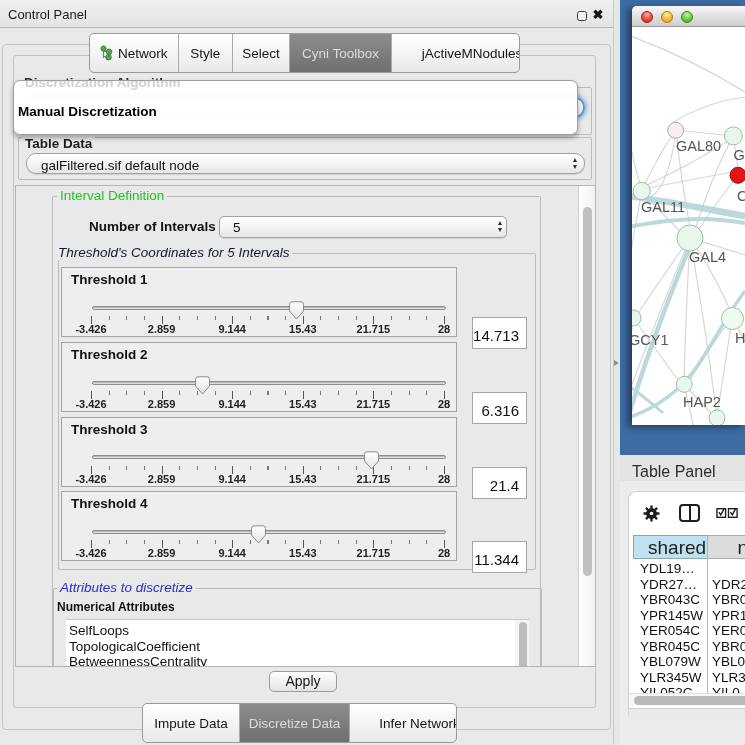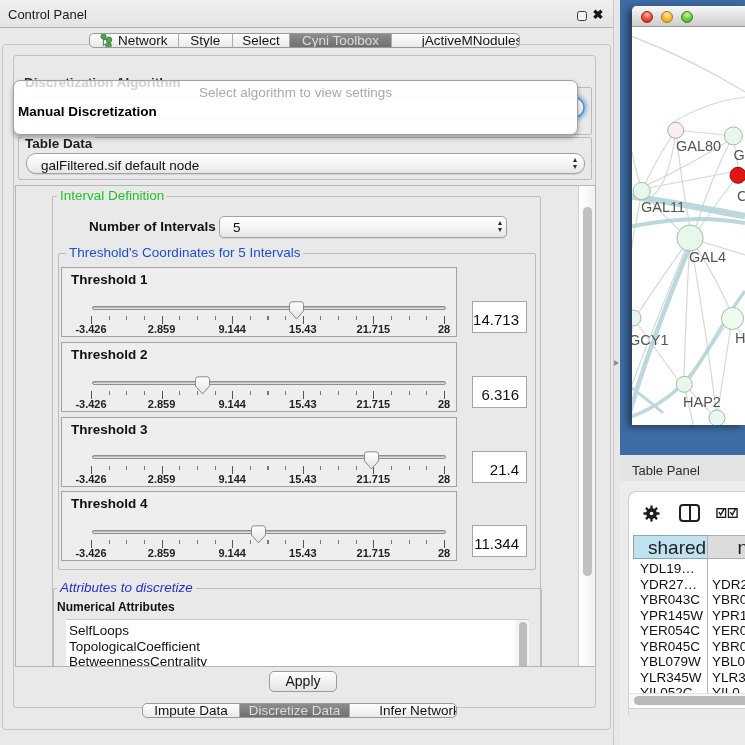--- a/index.html
+++ b/index.html
@@ -10,21 +10,21 @@
 #titlebar { left:0; top:0; width:620px; height:28px;
   background:linear-gradient(#efefef,#e4e4e4); border-bottom:1px solid #b3b3b3; }
 #titletext { left:8px; top:7px; font-size:13px; color:#1a1a1a; }
 #minico { left:577px; top:10.5px; width:10px; height:10px; border:1.8px solid #3a3a3a; border-radius:2.5px; background:#f2f2f2; }
 #closeico { left:592.5px; top:7px; font-size:13px; font-weight:bold; color:#151515; }
 
 #outerrect { left:2px; top:44px; width:609px; height:686px; border:1px solid #c6c6c6; border-radius:4px; background:#e9e9e9; }
 #innerrect { left:13px; top:55px; width:583px; height:653px; border:1px solid #c2c2c2; border-radius:3px; background:#e9e9e9; }
 
 .seg { display:flex; border:1px solid #9a9a9a; border-radius:5px; overflow:hidden;
-  background:linear-gradient(#ffffff,#e9e9e9); height:15px; }
+  background:linear-gradient(#ffffff,#e9e9e9); height:40px; }
 .seg .tb { display:flex; align-items:center; justify-content:center; font-size:13.5px;
   color:#141414; border-right:1px solid #ababab; white-space:nowrap; }
 .seg .tb:last-child { border-right:none;padding-left:33px; }
 .seg .sel { background:linear-gradient(#8d8d8d,#6f6f6f); color:#dcdcdc; }
 #toptabs { left:89px; top:33px; }
 #bottabs { left:142px; top:703px; }
 
 .group { position:absolute; border:1px solid #bbbbbb; border-radius:2px; }
 .gtitle { position:absolute; background:#e9e9e9; padding:0 3px; font-size:13.5px; white-space:nowrap; }
 
@@ -39,21 +39,21 @@
 
 .trow { position:absolute; left:61px; width:396px; height:70px; background:#eeeeee; border:1px solid #a3a3a3; }
 .tlab { position:absolute; left:9px; top:4px; font-size:13.5px; font-weight:bold; color:#111; }
 .track { position:absolute; left:29.5px; top:37.5px; width:354px; height:4px; border-radius:3px;
   background:linear-gradient(#a6a6a6,#d6d6d6 60%,#ebebeb); border:1px solid #8e8e8e; }
 .ticks-min { position:absolute; left:29px; top:48px; width:354px; height:4px;
   background:repeating-linear-gradient(90deg,#777 0px,#777 1px,transparent 1px,transparent 17.65px); }
 .ticks-maj { position:absolute; left:29px; top:48px; width:354px; height:8px;
   background:repeating-linear-gradient(90deg,#555 0px,#555 1px,transparent 1px,transparent 70.6px); }
 .num { position:absolute; top:55px; font-size:11px; font-weight:bold; color:#222; transform:translateX(-50%); }
-.vbox { position:absolute; left:410px; top:33px; width:55px; height:32px; background:#fff;
+.vbox { position:absolute; left:410px; top:49px; width:55px; height:32px; background:#fff;
   border:1px solid #a6a6a6; font-size:15px; color:#111; text-align:right; padding:9px 7px 0 0; }
 .thumb { position:absolute; top:33px; }
 
 #numlist { background:#fff; border-top:1px solid #c8c8c8; padding-top:3px; }
 #numlist div { font-size:13.5px; color:#111; padding-left:3px; height:15.6px; line-height:15.6px; }
 
 #applybtn { left:269px; top:671px; width:68px; height:21px; border:1px solid #9b9b9b; border-radius:5px;
   background:linear-gradient(#ffffff,#e4e4e4); font-size:14px; color:#161616; text-align:center; line-height:19px; }
 
 #ghostlabel { left:24px; top:75px; font-size:13.5px; font-weight:bold; color:#2e2e2e; }
@@ -64,21 +64,21 @@
 #popup .p3 { position:absolute; left:4px; top:37px; font-size:13.5px; color:#0f0f0f; }
 
 #graystrip { left:613px; top:0; width:7px; height:745px; background:#e7e7e7; border-left:1px solid #c9c9c9; }
 #bluepanel { left:620px; top:0; width:125px; height:455px; background:#3d6ba3; }
 #netwin { left:632px; top:6px; width:113px; height:419px; background:#fff;
   border-radius:5px 0 0 0; box-shadow:-4px 2px 7px rgba(0,0,0,0.45); }
 #nettitle { left:632px; top:6px; width:113px; height:21px; border-radius:5px 0 0 0;
   background:linear-gradient(#f8f8f8,#cdcdcd); border-bottom:1px solid #999; }
 .light { position:absolute; top:10.5px; width:12px; height:12px; border-radius:50%; }
 #tphead { left:620px; top:455px; width:125px; height:26px; background:#e3e3e3; }
-#tpheadtxt { left:632px; top:462.5px; font-size:13px; color:#2c2c2c; }
+#tpheadtxt { left:632px; top:462.5px; font-size:16px; color:#2c2c2c; }
 #tpbg { left:620px; top:481px; width:125px; height:264px; background:#ececec; }
 #tpcard { left:628px; top:491px; width:117px; height:230px; background:#fff;
   border:1px solid #cfcfcf; border-radius:8px 0 0 8px; border-right:none; }
 .hcell { position:absolute; top:535px; height:24px; font-size:19px; color:#222; text-align:center; line-height:24px; }
 .trowt { position:absolute; font-size:13.5px; color:#111; white-space:nowrap; }
 </style>
 </head>
 <body>
 
 <div id="titlebar" class="abs"></div>
@@ -123,21 +123,21 @@
   <div class="gtitle" style="left:41px; top:2px; color:#22c32a;">Interval Definition</div>
   <div class="abs" style="left:73px; top:33px; font-size:13.5px; font-weight:bold; color:#111;">Number of Intervals</div>
   <div class="combo" style="left:203px; top:30px; width:288px; height:22px; border-radius:5px;">
     <div class="ct" style="left:13px; top:3px;">5</div>
     <div class="arrows" style="left:278px; top:4px;">
         <div class="up"></div>
         <div class="dn"></div>
       </div>
   </div>
   <div class="group" style="left:42px; top:67px; width:478px; height:317px;"></div>
-  <div class="gtitle" style="left:50px; top:59px; color:#1d4ed8;">Threshold's Coordinates for 5 Intervals</div>
+  <div class="gtitle" style="left:39px; top:59px; color:#0f172a;font-style:italic;">Threshold's Coordinates for 5 Intervals</div>
 
   <div id="rows">
       <div class="trow" style="left:45px; top:81px;">
     <div class="tlab">Threshold 1</div>
     <div class="track"></div>
     <div class="num" style="left:29px;">-3.426</div>
         <div class="num" style="left:99.6px;">2.859</div>
         <div class="num" style="left:170.2px;">9.144</div>
         <div class="num" style="left:240.79999999999998px;">15.43</div>
         <div class="num" style="left:311.4px;">21.715</div>
@@ -241,21 +241,20 @@
 <div id="applybtn" class="abs">Apply</div>
 
 <div id="bottabs" class="seg abs">
   <div class="tb" style="width:97px;">Impute Data</div>
   <div class="tb sel" style="width:110px;">Discretize Data</div>
   <div class="tb" style="width:106px;">Infer Network</div>
 </div>
 
 <div id="popup" class="abs">
   <div style="position:absolute; left:11px; top:-6px; font-size:13.5px; font-weight:bold; color:#d2d2d2;">Discretization Algorithm</div>
-  <div class="p1">Select algorithm to view settings</div>
   <div class="p2">Manual Discretization</div>
 </div>
 
 <div id="graystrip" class="abs"></div>
 <div class="abs" style="left:614px; top:360px; width:0; height:0; border-top:3.5px solid transparent; border-bottom:3.5px solid transparent; border-left:5px solid #8f8f8f;"></div>
 <div id="bluepanel" class="abs"></div>
 <div id="netwin" class="abs"></div>
 <svg class="abs" style="left:632px; top:27px;" width="113" height="398" viewBox="632 27 113 398">
   <g stroke="#d7d7d7" stroke-width="1.2" fill="none">
     <path d="M628,35 Q690,58 745,92"></path>

